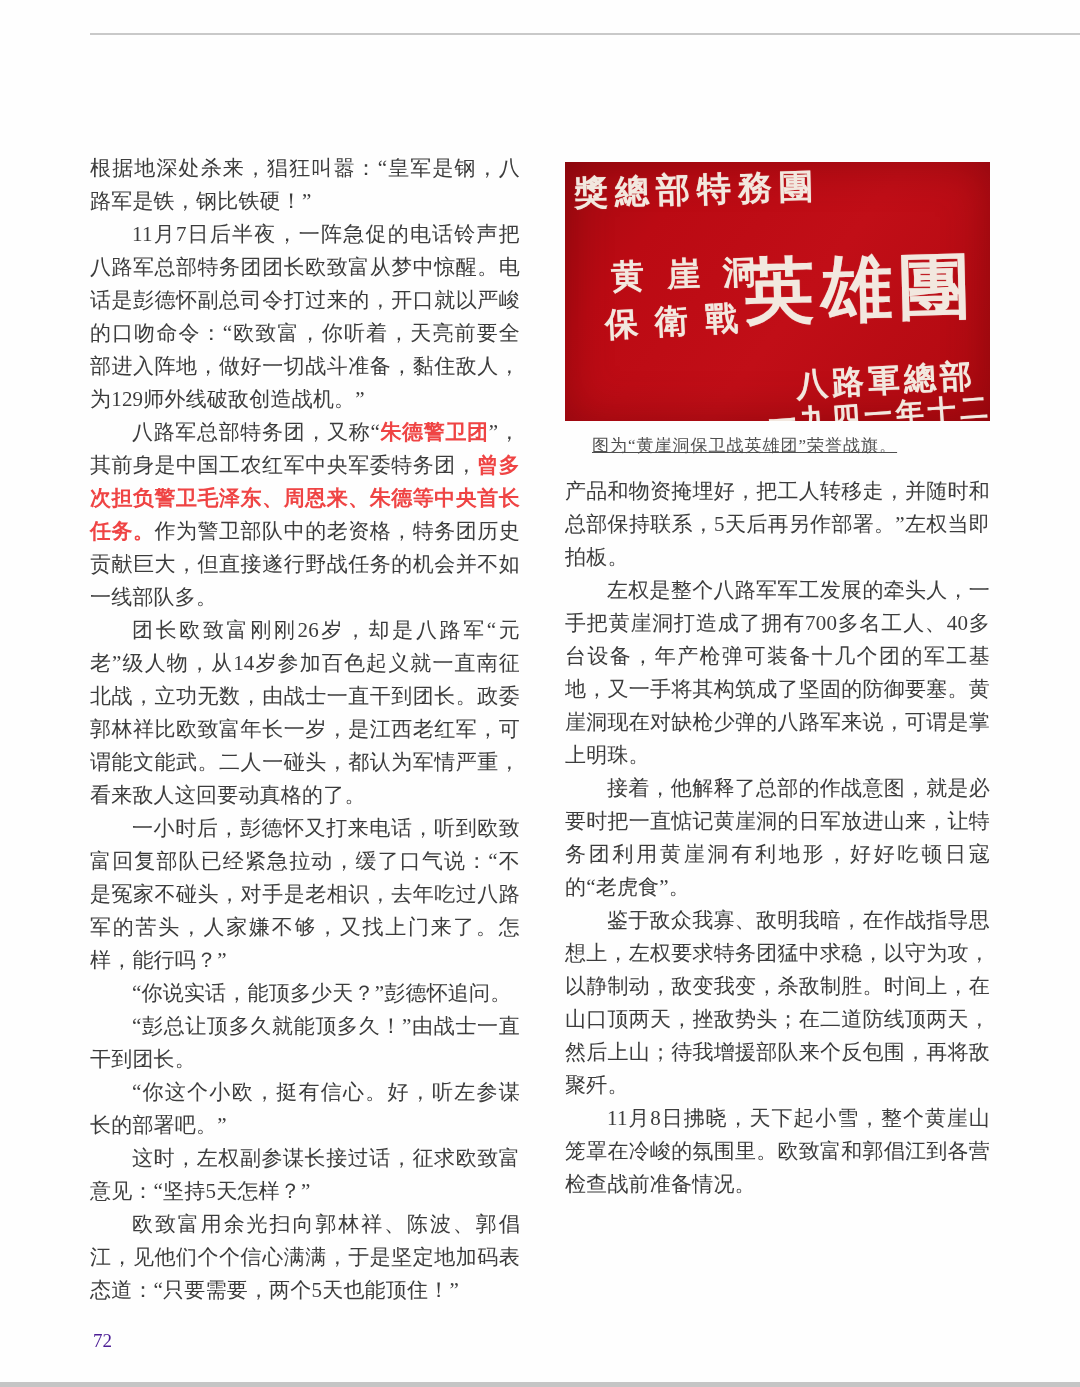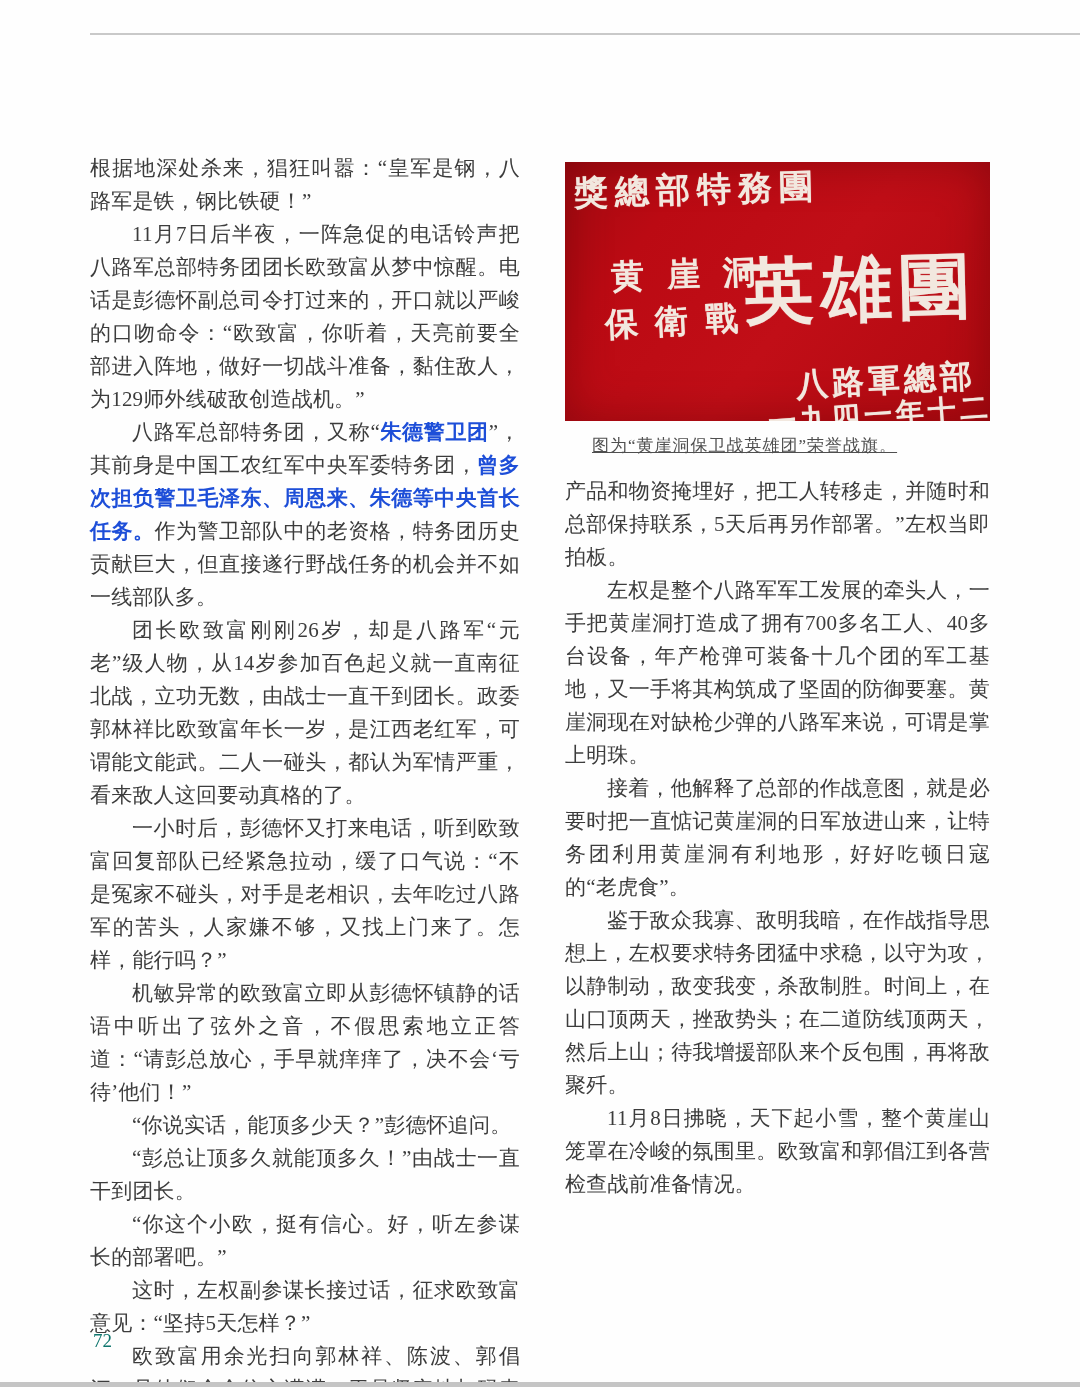--- a/index.html
+++ b/index.html
@@ -12,21 +12,21 @@
   }
   .bottom-bar{
     position:absolute;left:0;right:0;bottom:0;height:5px;background:#c5c5c5;
   }
   
   .col p{
     margin:0;text-align:justify;font-size:21px;line-height:33px;
     color:#3c3c3c;letter-spacing:0.2px;
   }
   .col p.indent{text-indent:2em;font-family:Liberation Serif, serif;}
-  .col .bold{font-weight:bold;color:#1d4ed8;margin-top:38px;}
+  .col .bold{font-weight:bold;color:#ef4444;margin-top:38px;}
   .col-left{position:absolute;left:90px;top:152px;width:430px;}
   .col-right{position:absolute;left:565px;top:162px;width:425px;}
   .right-text{margin-top:17px;}
   
   figure{margin:0;padding:0;}
   .flag{
     position:relative;width:425px;height:259px;overflow:hidden;
     background:linear-gradient(128deg,#a50a11 0%,#bb0a13 22%,#c10e17 55%,#b00910 85%,#a10press 100%);
     background:linear-gradient(128deg,#a50a11 0%,#bb0a13 22%,#c10e17 55%,#b00910 100%);
     box-shadow:inset 0 0 46px rgba(70,0,4,.38);
@@ -40,37 +40,36 @@
   .f-sub2{left:40px;top:137px;font-size:33px;letter-spacing:17px;transform:rotate(-3deg);}
   .f-main{left:178px;top:80px;font-size:71px;letter-spacing:7px;transform:rotate(-1.5deg);}
   .f-sig{left:231px;top:197px;font-size:32px;letter-spacing:4px;transform:rotate(-3deg);}
   .f-date{left:203px;top:234px;font-size:28px;letter-spacing:4px;transform:rotate(-4deg);}
   .caption{
     margin:13px 0 0 27px;font-size:17px;line-height:24px;color:#4f4f4f;
     letter-spacing:1px;
     text-decoration:underline;
   }
   .page-number{
-    position:absolute;left:93px;top:1330px;font-size:19px;color:#0f766e;
+    position:absolute;left:93px;top:1330px;font-size:19px;color:#4c1d95;
   }
 </style>
 </head>
 <body>
 
 <div class="page">
 
   <div class="top-rule"></div>
 
   <div class="col col-left">
       <p class=""><span>根据地深处杀来，猖狂叫嚣：“皇军是钢，八路军是铁，钢比铁硬！”</span></p>
       <p class="indent"><span>11月7日后半夜，一阵急促的电话铃声把八路军总部特务团团长欧致富从梦中惊醒。电话是彭德怀副总司令打过来的，开口就以严峻的口吻命令：“欧致富，你听着，天亮前要全部进入阵地，做好一切战斗准备，黏住敌人，为129师外线破敌创造战机。”</span></p>
       <p class="indent"><span>八路军总部特务团，又称“</span><span class="bold">朱德警卫团</span><span>”，其前身是中国工农红军中央军委特务团，</span><span class="bold">曾多次担负警卫毛泽东、周恩来、朱德等中央首长任务。</span><span>作为警卫部队中的老资格，特务团历史贡献巨大，但直接遂行野战任务的机会并不如一线部队多。</span></p>
       <p class="indent"><span>团长欧致富刚刚26岁，却是八路军“元老”级人物，从14岁参加百色起义就一直南征北战，立功无数，由战士一直干到团长。政委郭林祥比欧致富年长一岁，是江西老红军，可谓能文能武。二人一碰头，都认为军情严重，看来敌人这回要动真格的了。</span></p>
       <p class="indent"><span>一小时后，彭德怀又打来电话，听到欧致富回复部队已经紧急拉动，缓了口气说：“不是冤家不碰头，对手是老相识，去年吃过八路军的苦头，人家嫌不够，又找上门来了。怎样，能行吗？”</span></p>
-      <p class="indent"><span>机敏异常的欧致富立即从彭德怀镇静的话语中听出了弦外之音，不假思索地立正答道：“请彭总放心，手早就痒痒了，决不会‘亏待’他们！”</span></p>
       <p class="indent"><span>“你说实话，能顶多少天？”彭德怀追问。</span></p>
       <p class="indent"><span>“彭总让顶多久就能顶多久！”由战士一直干到团长。</span></p>
       <p class="indent"><span>“你这个小欧，挺有信心。好，听左参谋长的部署吧。”</span></p>
       <p class="indent"><span>这时，左权副参谋长接过话，征求欧致富意见：“坚持5天怎样？”</span></p>
       <p class="indent"><span>欧致富用余光扫向郭林祥、陈波、郭倡江，见他们个个信心满满，于是坚定地加码表态道：“只要需要，两个5天也能顶住！”</span></p>
     </div>
 
   <div class="col-right">
     <figure>
       <div class="flag">

